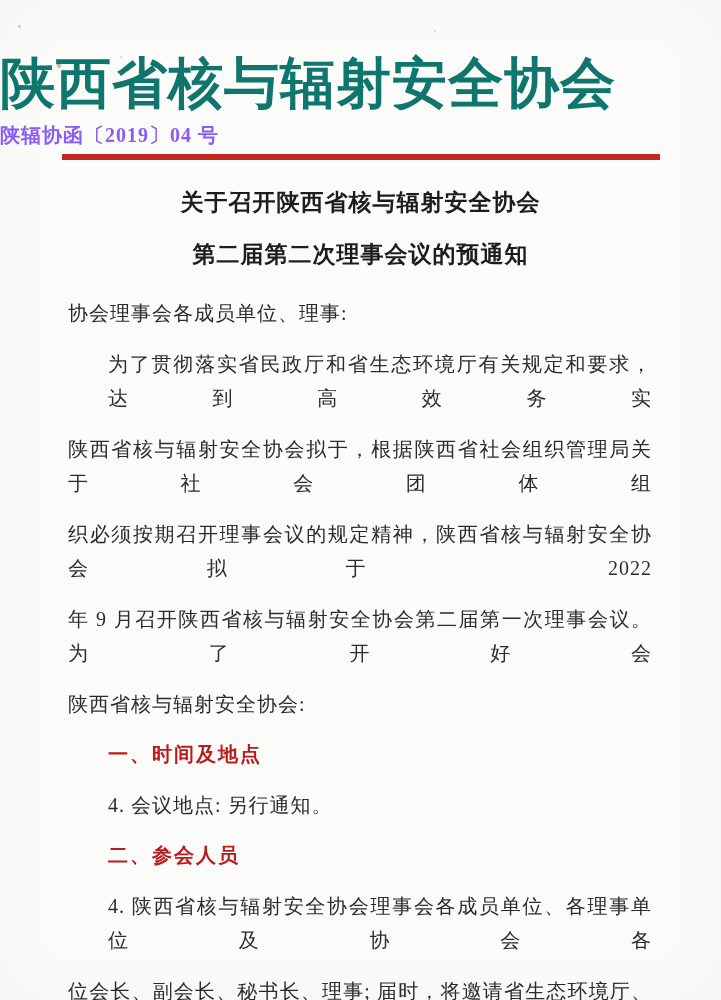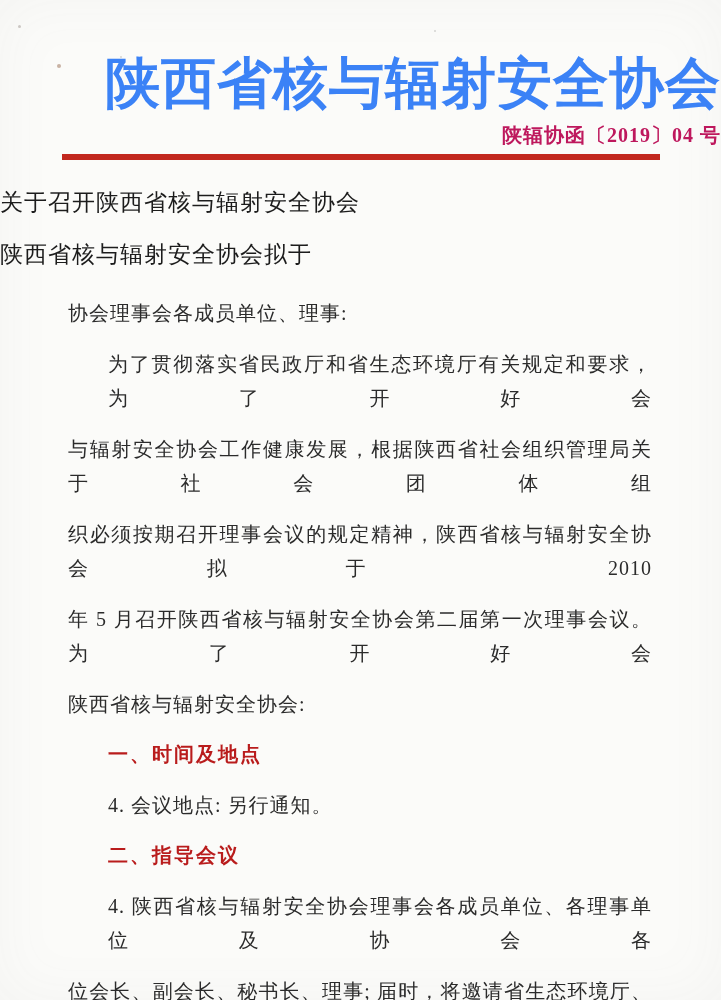--- a/index.html
+++ b/index.html
@@ -14,48 +14,48 @@
     margin: 0;
     background: #fbfbf9;
     box-shadow: inset 0 0 60px rgba(120,120,110,0.05);
     overflow: hidden;
     font-family: "Liberation Serif", serif;
     color: #2e2e2e;
   }
   .org-title {
     margin-top: 56px;
     line-height: 56px;
-    text-align: right;
+    text-align: left;
     font-family: "Liberation Serif", serif;
     font-weight: bold;
     font-size: 55px;
     letter-spacing: 1px;
-    color: #3b82f6;
+    color: #0f766e;
   }
   .doc-number {
     margin-top: 12px;
     line-height: 22px;
-    text-align: right;
+    text-align: left;
     font-weight: bold;
     font-size: 20px;
     letter-spacing: 1px;
-    color: #be185d;
+    color: #8b5cf6;
     font-family: "Liberation Serif", serif;
   }
   .red-rule {
     width: 598px;
     height: 6px;
     margin: 8px auto 0 auto;
     background: #c2281e;
   }
   .doc-title {
     margin-top: 16px;
-    text-align: left;
+    text-align: center;
     font-family: "Liberation Sans", sans-serif;
-    font-weight: normal;
+    font-weight: bold;
     font-size: 23px;
     line-height: 52px;
     letter-spacing: 1px;
     color: #1c1c1c;
   }
   .doc-body {
     margin: 8px 69px 0 68px;
     font-size: 20px;
     line-height: 34.5px;
     letter-spacing: 1px;
@@ -93,30 +93,30 @@
   <span class="speck s4"></span>
 
   <div class="org-title">陕西省核与辐射安全协会</div>
 
   <div class="doc-number">陕辐协函〔2019〕04 号</div>
 
   <div class="red-rule"></div>
 
   <div class="doc-title">
     <div>关于召开陕西省核与辐射安全协会</div>
-    <div>陕西省核与辐射安全协会拟于</div>
+    <div>第二届第二次理事会议的预通知</div>
   </div>
 
   <div class="doc-body">
       <div class="line">协会理事会各成员单位、理事:</div>
-      <div class="line indent justify">为了贯彻落实省民政厅和省生态环境厅有关规定和要求，为了开好会</div>
-      <div class="line justify">与辐射安全协会工作健康发展，根据陕西省社会组织管理局关于社会团体组</div>
-      <div class="line justify">织必须按期召开理事会议的规定精神，陕西省核与辐射安全协会拟于 2010</div>
-      <div class="line justify">年 5 月召开陕西省核与辐射安全协会第二届第一次理事会议。为了开好会</div>
+      <div class="line indent justify">为了贯彻落实省民政厅和省生态环境厅有关规定和要求，达到高效务实</div>
+      <div class="line justify">陕西省核与辐射安全协会拟于，根据陕西省社会组织管理局关于社会团体组</div>
+      <div class="line justify">织必须按期召开理事会议的规定精神，陕西省核与辐射安全协会拟于 2022</div>
+      <div class="line justify">年 9 月召开陕西省核与辐射安全协会第二届第一次理事会议。为了开好会</div>
       <div class="line">陕西省核与辐射安全协会:</div>
       <div class="line indent bold">一、时间及地点</div>
       <div class="line indent">4. 会议地点: 另行通知。</div>
-      <div class="line indent bold">二、指导会议</div>
+      <div class="line indent bold">二、参会人员</div>
       <div class="line indent justify">4. 陕西省核与辐射安全协会理事会各成员单位、各理事单位及协会各</div>
       <div class="line justify">位会长、副会长、秘书长、理事; 届时，将邀请省生态环境厅、参会人员</div>
       <div class="line">指导会议。</div>
     </div>
 </div>
 
 </body></html>

